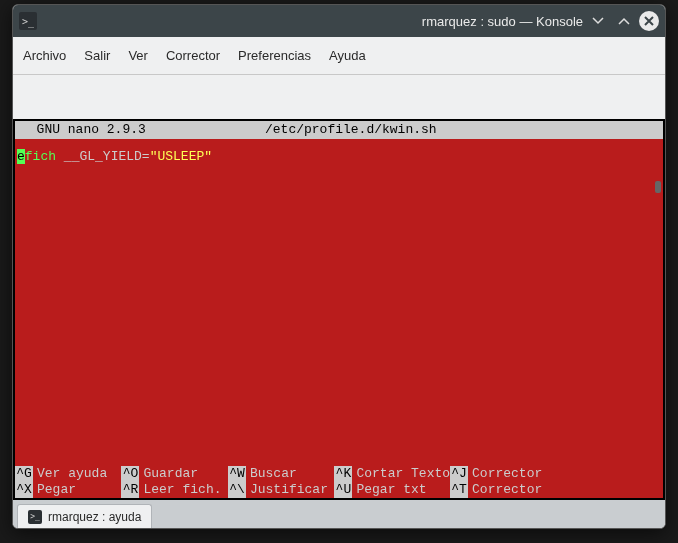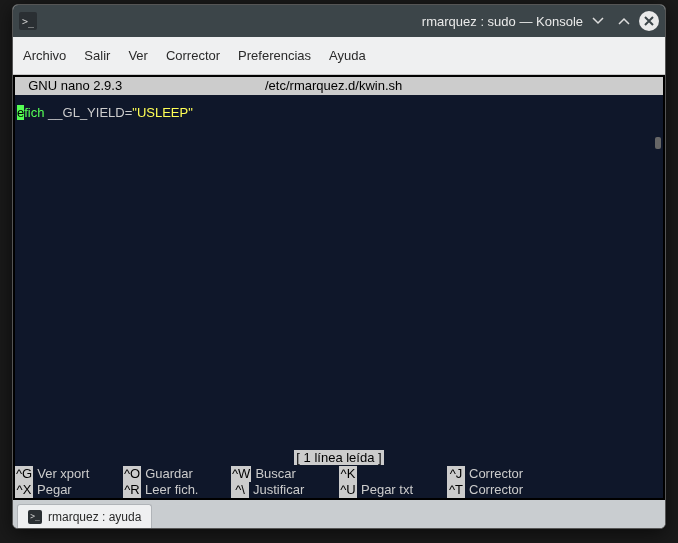--- a/index.html
+++ b/index.html
@@ -64,27 +64,28 @@
     align-items: center;
     padding: 0 10px;
     gap: 18px;
     font-size: 13px;
     color: #2a2a2a;
     border-bottom: 1px solid #c8c8c8;
   }
   .menubar span { cursor: default; }
   .terminal {
     flex: 1;
-    background: #0f172a;
+    background: #b91c1c;
     color: #ccc;
-    font-family: Liberation Sans, sans-serif;
+    font-family: Liberation Mono, monospace;
     font-size: 13px;
     line-height: 16px;
     position: relative;
     border: 2px solid #000;
+    margin-top: 44px;
   }
   .nano-header {
     background: #ccc;
     color: #000;
     padding: 1px 0;
     display: flex;
     white-space: pre;
   }
   .nano-header .app { padding-left: 6px; }
   .nano-header .file { position: absolute; left: 250px; }
@@ -196,32 +197,31 @@
     <span>Salir</span>
     <span>Ver</span>
     <span>Corrector</span>
     <span>Preferencias</span>
     <span>Ayuda</span>
   </div>
 
   <div class="terminal">
     <div class="nano-header">
       <span class="app">  GNU nano 2.9.3</span>
-      <span class="file">/etc/rmarquez.d/kwin.sh</span>
+      <span class="file">/etc/profile.d/kwin.sh</span>
     </div>
 
     <div class="editor"><span style="display:block;height:8px"></span><span class="cursor-block">e</span><span class="kw">fich </span><span>__GL_YIELD=</span><span class="str">"USLEEP"</span></div>
 
-    <div class="nano-status"><span>[ 1 línea leída ]</span></div>
 
     <div class="nano-shortcuts">
-      <div class="sc"><span class="key">^G</span><span class="lbl">Ver xport</span></div>
+      <div class="sc"><span class="key">^G</span><span class="lbl">Ver ayuda</span></div>
       <div class="sc"><span class="key">^O</span><span class="lbl">Guardar</span></div>
       <div class="sc"><span class="key">^W</span><span class="lbl">Buscar</span></div>
-      <div class="sc"><span class="key">^K</span></div>
+      <div class="sc"><span class="key">^K</span><span class="lbl">Cortar Texto</span></div>
       <div class="sc"><span class="key">^J</span><span class="lbl">Corrector</span></div>
       <div></div>
       <div class="sc"><span class="key">^X</span><span class="lbl">Pegar</span></div>
       <div class="sc"><span class="key">^R</span><span class="lbl">Leer fich.</span></div>
       <div class="sc"><span class="key">^\</span><span class="lbl">Justificar</span></div>
       <div class="sc"><span class="key">^U</span><span class="lbl">Pegar txt</span></div>
       <div class="sc"><span class="key">^T</span><span class="lbl">Corrector</span></div>
       <div></div>
     </div>
 

